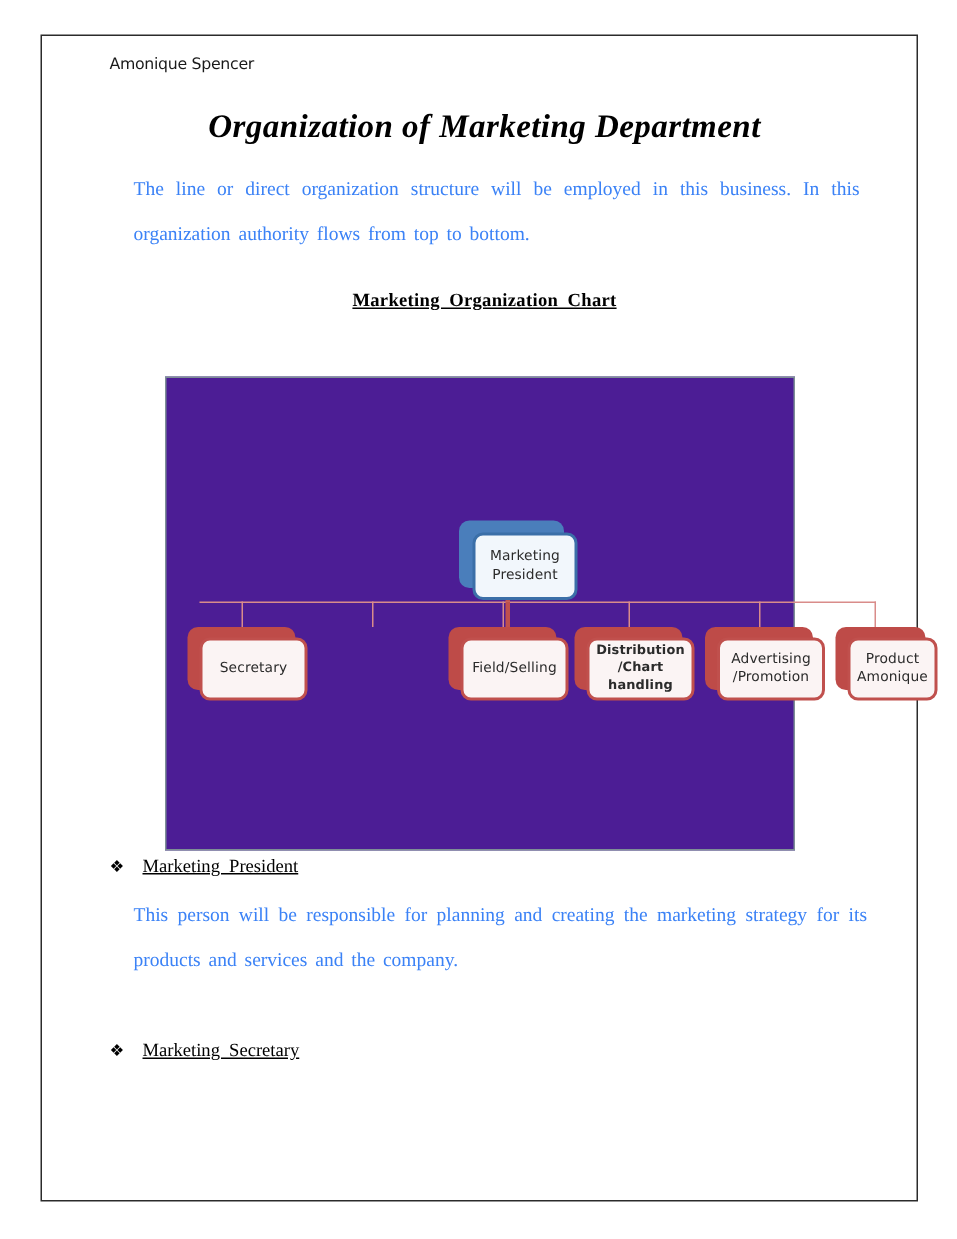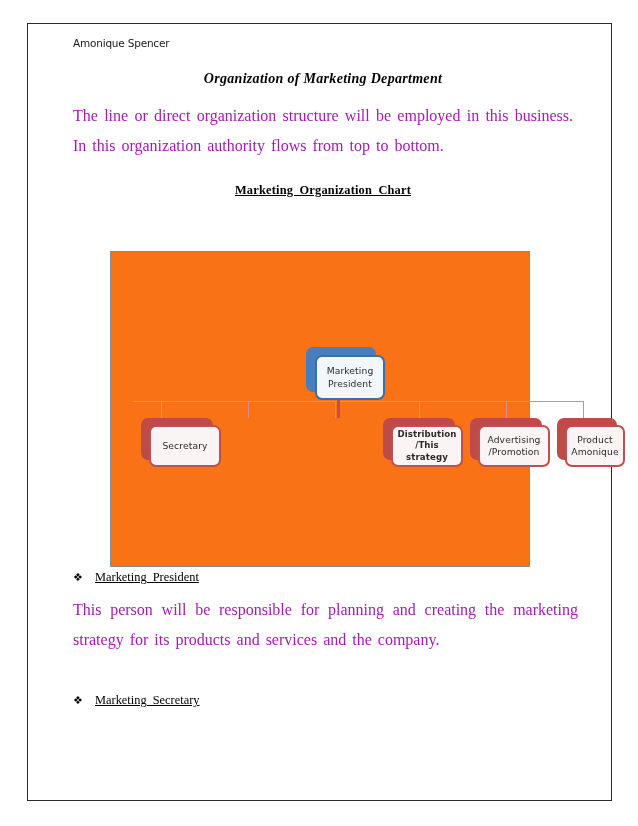--- a/index.html
+++ b/index.html
@@ -44,32 +44,32 @@
     color: #1a1a1a;
     margin: 0 0 0 0;
     line-height: 14px;
   }
 
   .doc-title {
     text-align: center;
     font-family: "Liberation Serif", "DejaVu Serif", serif;
     font-weight: bold;
     font-style: italic;
-    font-size: 14px;
+    font-size: 22px;
     letter-spacing: 0.3px;
     margin: 21px 0 0 0;
     color: #000;
   }
 
   .body-para {
-    font-size: 16px;
+    font-size: 13px;
     line-height: 30px;
     text-align: justify;
-    margin: 14px 0 0 0;
-    color: #a21caf;
+    margin: 14px 0 0 16px;
+    color: #3b82f6;
     word-spacing: 2px;
   }
 
   .chart-caption {
     text-align: center;
     font-size: 12.4px;
     margin: 22px 0 0 0;
     letter-spacing: 0.2px;
     font-weight: bold;
   }
@@ -80,21 +80,21 @@
 
   
   #org-chart-frame {
     position: absolute;
     left: 82px;
     top: 227px;
     width: 420px;
     height: 316px;
     border: 1px solid #7d8f95;
     box-sizing: border-box;
-    background: #f97316;
+    background: #4c1d95;
   }
 
   .chart-stage {
     position: relative;
     width: 100%;
     height: 100%;
   }
 
   
   .conn {
@@ -176,21 +176,21 @@
   .node-sub { top: 166px; height: 42px; }
   .node-sub .back { background: #be4b48; }
   .node-sub .front {
     left: 8px;
     top: 7px;
     height: 42px;
     background: #fbf4f4;
     border: 2px solid #c0504d;
   }
 
-  .node-secretary   { left: 30px;  width: 72px; }
+  .node-secretary   { left: 14px;  width: 72px; }
   .node-product     { left: 101px; width: 72px; }
   .node-field       { left: 188px; width: 72px; }
   .node-distribution{ left: 272px; width: 72px; }
   .node-advertising { left: 359px; width: 72px; }
   .node-market      { left: 446px; width: 60px; }
 
   .node-secretary .front,
   .node-product .front,
   .node-field .front,
   .node-distribution .front,
@@ -270,28 +270,36 @@
       <div class="node node-sub node-secretary">
         <div class="back"></div>
         <div class="front">
           <div>
             <div>Secretary</div>
           </div>
         </div>
       </div>
 
 
+      <div class="node node-sub node-field">
+        <div class="back"></div>
+        <div class="front">
+          <div>
+            <div>Field/Selling</div>
+          </div>
+        </div>
+      </div>
 
       <div class="node node-sub node-distribution">
         <div class="back"></div>
         <div class="front">
           <div>
             <div>Distribution</div>
-            <div>/This</div>
-            <div>strategy</div>
+            <div>/Chart</div>
+            <div>handling</div>
           </div>
         </div>
       </div>
 
       <div class="node node-sub node-advertising">
         <div class="back"></div>
         <div class="front">
           <div>
             <div>Advertising</div>
             <div>/Promotion</div>

